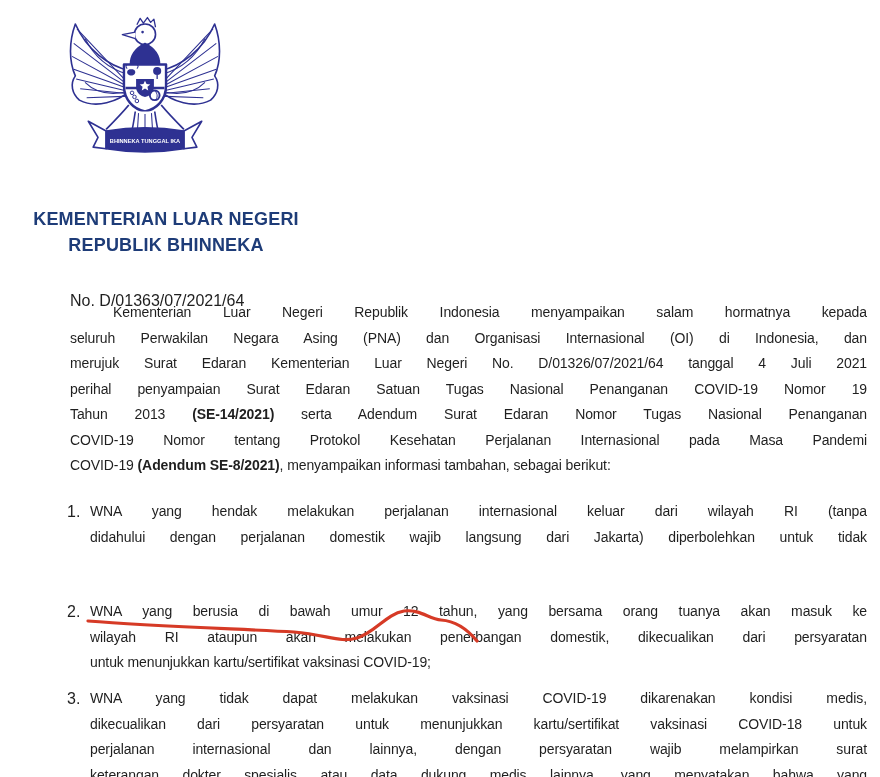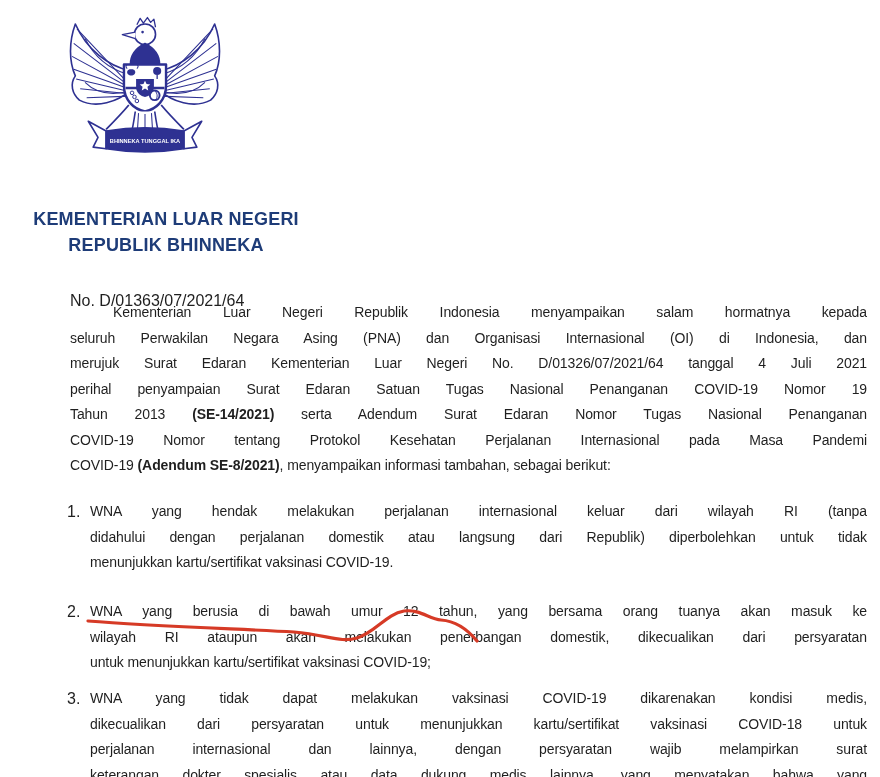--- a/index.html
+++ b/index.html
@@ -108,22 +108,21 @@
       <div class="line"><span>perihal penyampaian Surat Edaran Satuan Tugas Nasional Penanganan COVID-19 Nomor 19</span></div>
       <div class="line"><span>Tahun 2013 </span><span class="b">(SE-14/2021)</span><span> serta Adendum Surat Edaran Nomor Tugas Nasional Penanganan</span></div>
       <div class="line"><span>COVID-19 Nomor tentang Protokol Kesehatan Perjalanan Internasional pada Masa Pandemi</span></div>
       <div class="line last"><span>COVID-19 </span><span class="b">(Adendum SE-8/2021)</span><span>, menyampaikan informasi tambahan, sebagai berikut:</span></div>
     </div>
 
   <div class="list-item li-1">
     <div class="num">1.</div>
     <div class="item-lines">
         <div class="line"><span>WNA yang hendak melakukan perjalanan internasional keluar dari wilayah RI (tanpa</span></div>
-        <div class="line"><span>didahului dengan perjalanan domestik atau langsung dari Republik) diperbolehkan untuk tidak</span></div>
-        <div class="line last"><span>menunjukkan kartu/sertifikat vaksinasi COVID-19.</span></div>
+        <div class="line"><span>didahului dengan perjalanan domestik wajib langsung dari Jakarta) diperbolehkan untuk tidak</span></div>
       </div>
   </div>
 
   <div class="list-item li-2">
     <div class="num">2.</div>
     <div class="item-lines">
         <div class="line"><span>WNA yang berusia di bawah umur 12 tahun, yang bersama orang tuanya akan masuk ke</span></div>
         <div class="line"><span>wilayah RI ataupun akan melakukan penerbangan domestik, dikecualikan dari persyaratan</span></div>
         <div class="line last"><span>untuk menunjukkan kartu/sertifikat vaksinasi COVID-19;</span></div>
       </div>

